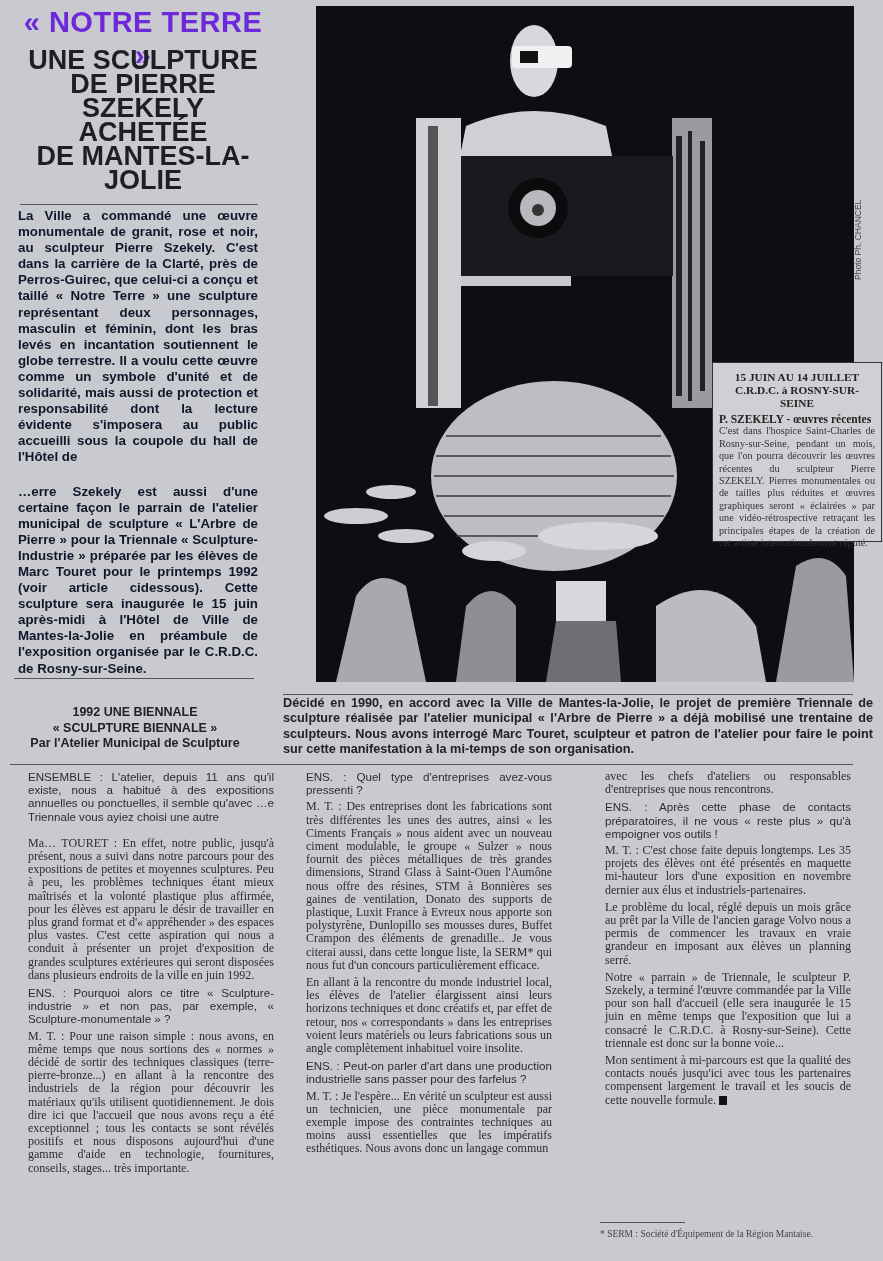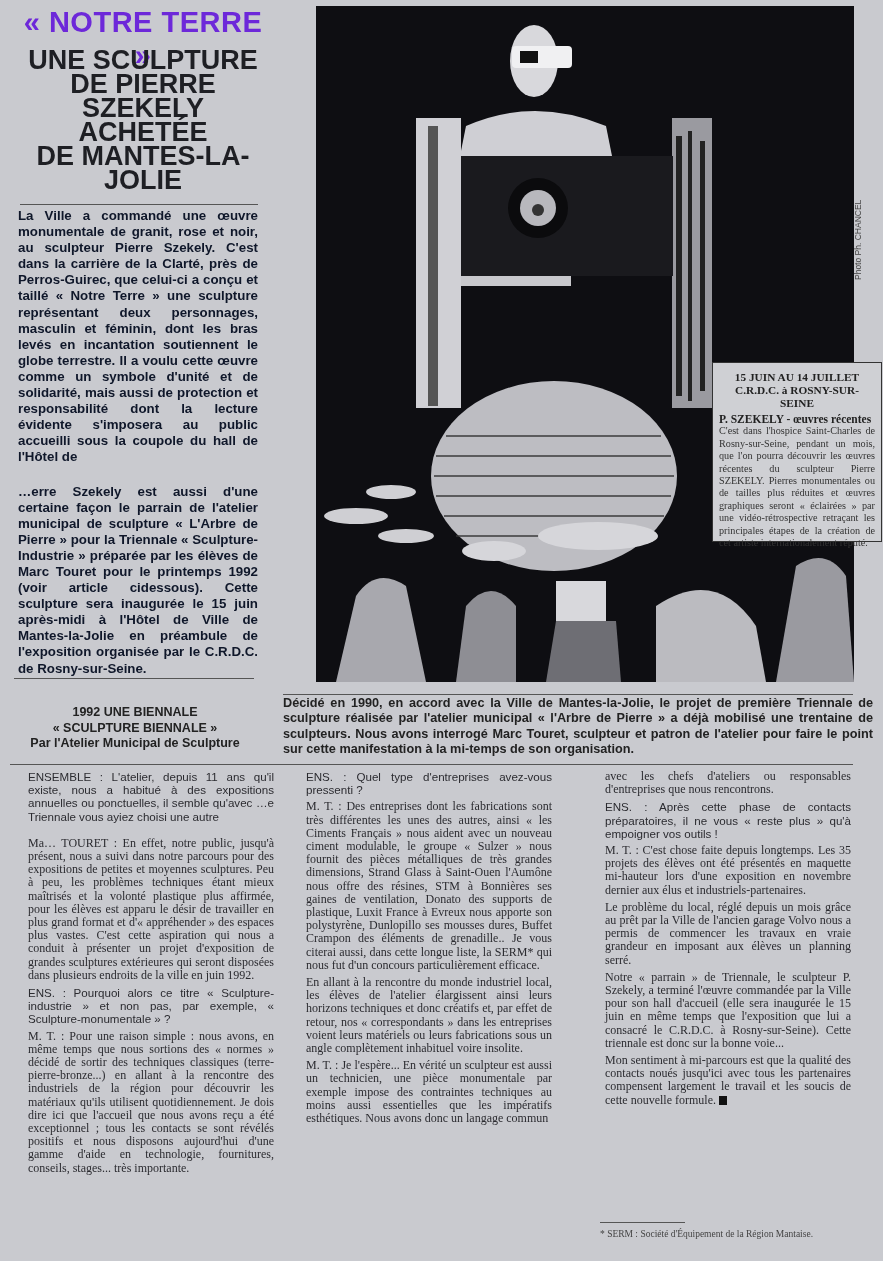--- a/index.html
+++ b/index.html
@@ -117,20 +117,21 @@
   <p class="q">ENSEMBLE : L'atelier, depuis 11 ans qu'il existe, nous a habitué à des expositions annuelles ou ponctuelles, il semble qu'avec …e Triennale vous ayiez choisi une autre</p>
   <p class="a" style="margin-top:14px;">Ma… TOURET : En effet, notre public, jusqu'à présent, nous a suivi dans notre parcours pour des expositions de petites et moyennes sculptures. Peu à peu, les problèmes techniques étant mieux maîtrisés et la volonté plastique plus affirmée, pour les élèves est apparu le désir de travailler en plus grand format et d'« appréhender » des espaces plus vastes. C'est cette aspiration qui nous a conduit à présenter un projet d'exposition de grandes sculptures extérieures qui seront disposées dans plusieurs endroits de la ville en juin 1992.</p>
   <p class="q">ENS. : Pourquoi alors ce titre « Sculpture-industrie » et non pas, par exemple, « Sculpture-monumentale » ?</p>
   <p class="a">M. T. : Pour une raison simple : nous avons, en même temps que nous sortions des « normes » décidé de sortir des techniques classiques (terre-pierre-bronze...) en allant à la rencontre des industriels de la région pour découvrir les matériaux qu'ils utilisent quotidiennement. Je dois dire ici que l'accueil que nous avons reçu a été exceptionnel ; tous les contacts se sont révélés positifs et nous disposons aujourd'hui d'une gamme d'aide en technologie, fournitures, conseils, stages... très importante.</p>
 </div>
 
 <div class="abs col" style="left:306px;">
   <p class="q">ENS. : Quel type d'entreprises avez-vous pressenti ?</p>
   <p class="a">M. T. : Des entreprises dont les fabrications sont très différentes les unes des autres, ainsi « les Ciments Français » nous aident avec un nouveau ciment modulable, le groupe « Sulzer » nous fournit des pièces métalliques de très grandes dimensions, Strand Glass à Saint-Ouen l'Aumône nous offre des résines, STM à Bonnières ses gaines de ventilation, Donato des supports de plastique, Luxit France à Evreux nous apporte son polystyrène, Dunlopillo ses mousses dures, Buffet Crampon des éléments de grenadille.. Je vous citerai aussi, dans cette longue liste, la SERM* qui nous fut d'un concours particulièrement efficace.</p>
   <p class="a">En allant à la rencontre du monde industriel local, les élèves de l'atelier élargissent ainsi leurs horizons techniques et donc créatifs et, par effet de retour, nos « correspondants » dans les entreprises voient leurs matériels ou leurs fabrications sous un angle complètement inhabituel voire insolite.</p>
+  <p class="q">ENS. : Peut-on parler d'art dans une production industrielle sans passer pour des farfelus ?</p>
   <p class="a">M. T. : Je l'espère... En vérité un sculpteur est aussi un technicien, une pièce monumentale par exemple impose des contraintes techniques au moins aussi essentielles que les impératifs esthétiques. Nous avons donc un langage commun</p>
 </div>
 
 <div class="abs col" style="left:605px;">
   <p class="a">avec les chefs d'ateliers ou responsables d'entreprises que nous rencontrons.</p>
   <p class="q">ENS. : Après cette phase de contacts préparatoires, il ne vous « reste plus » qu'à empoigner vos outils !</p>
   <p class="a">M. T. : C'est chose faite depuis longtemps. Les 35 projets des élèves ont été présentés en maquette mi-hauteur lors d'une exposition en novembre dernier aux élus et industriels-partenaires.</p>
   <p class="a">Le problème du local, réglé depuis un mois grâce au prêt par la Ville de l'ancien garage Volvo nous a permis de commencer les travaux en vraie grandeur en imposant aux élèves un planning serré.</p>
   <p class="a">Notre « parrain » de Triennale, le sculpteur P. Szekely, a terminé l'œuvre commandée par la Ville pour son hall d'accueil (elle sera inaugurée le 15 juin en même temps que l'exposition que lui a consacré le C.R.D.C. à Rosny-sur-Seine). Cette triennale est donc sur la bonne voie...</p>
   <p class="a"><span>Mon sentiment à mi-parcours est que la qualité des contacts noués jusqu'ici avec tous les partenaires compensent largement le travail et les soucis de cette nouvelle formule.</span><span class="endmark"></span></p>

